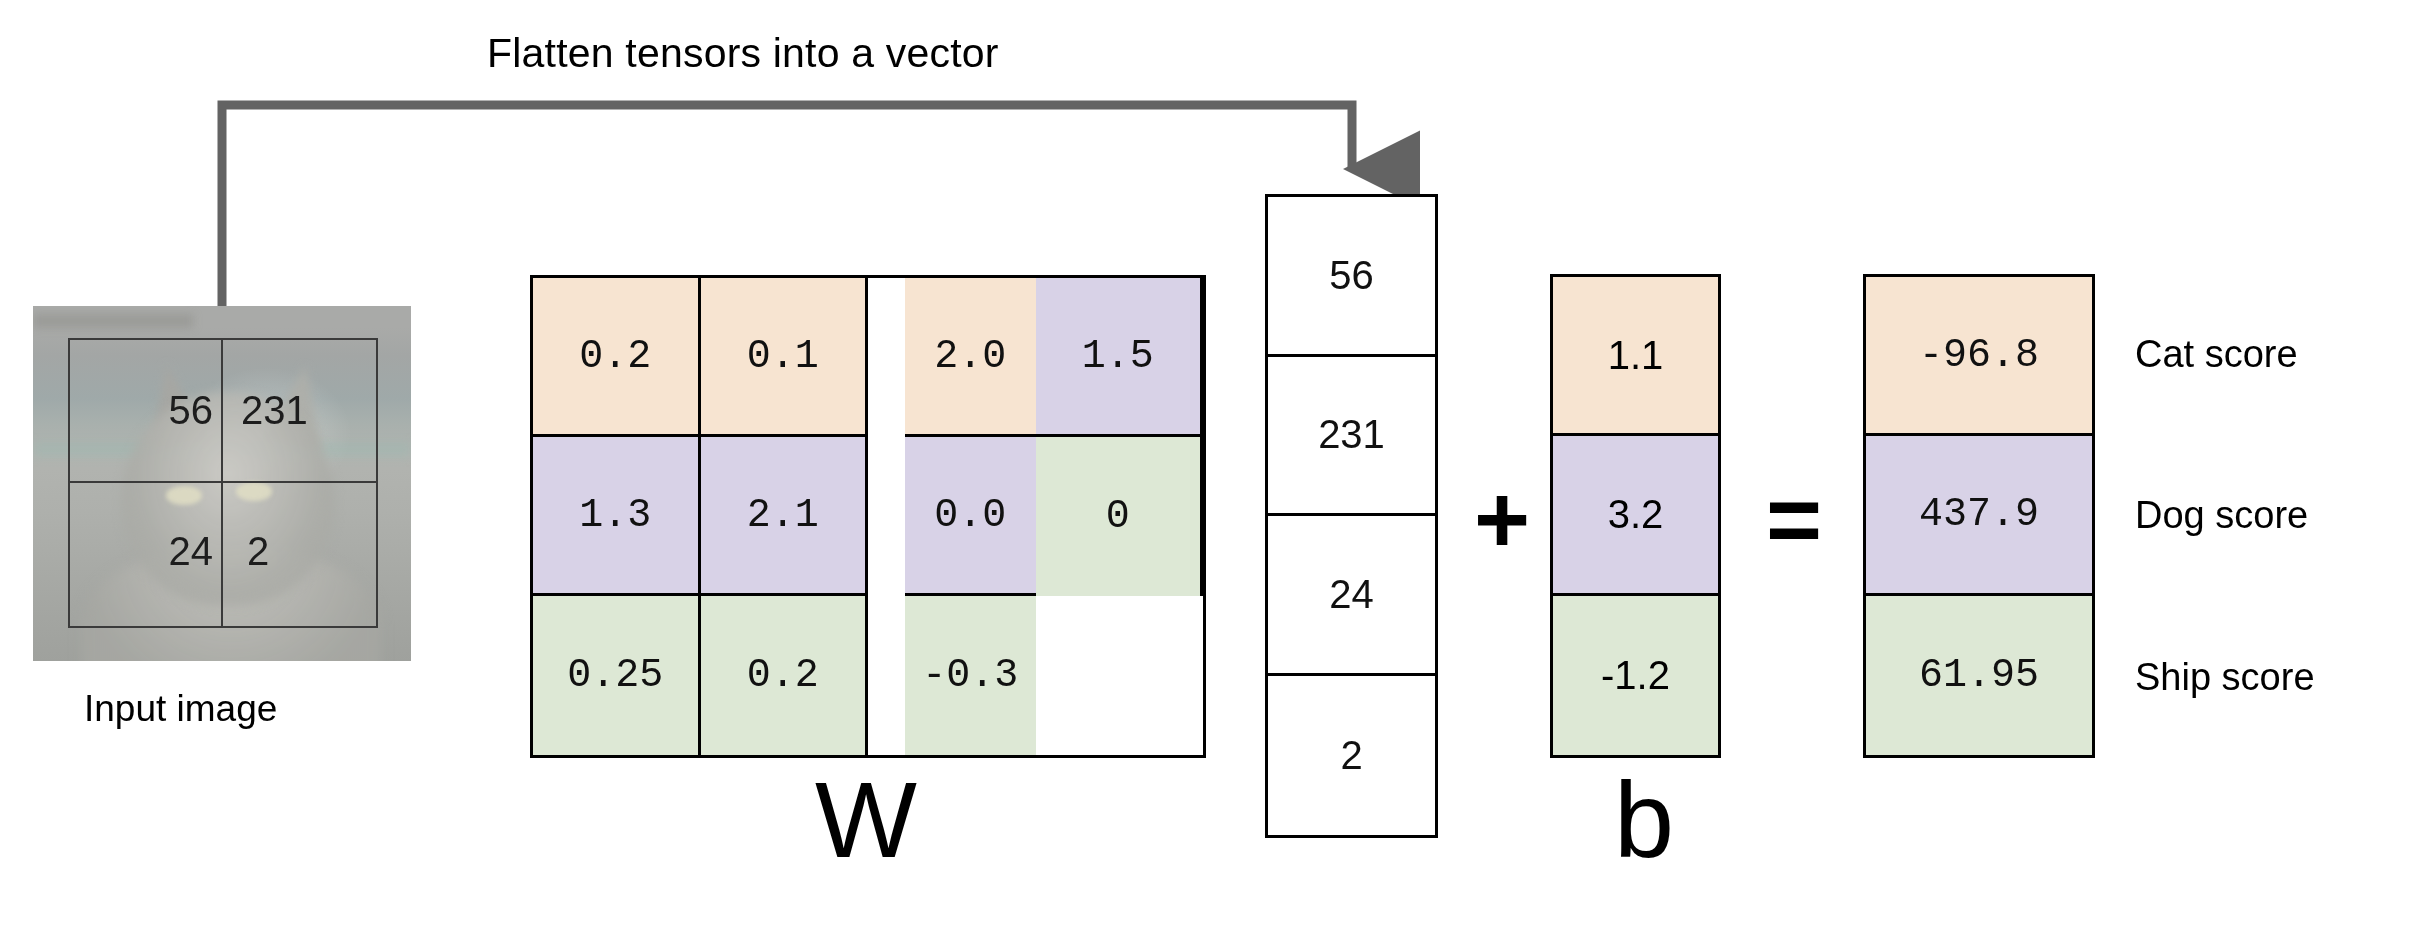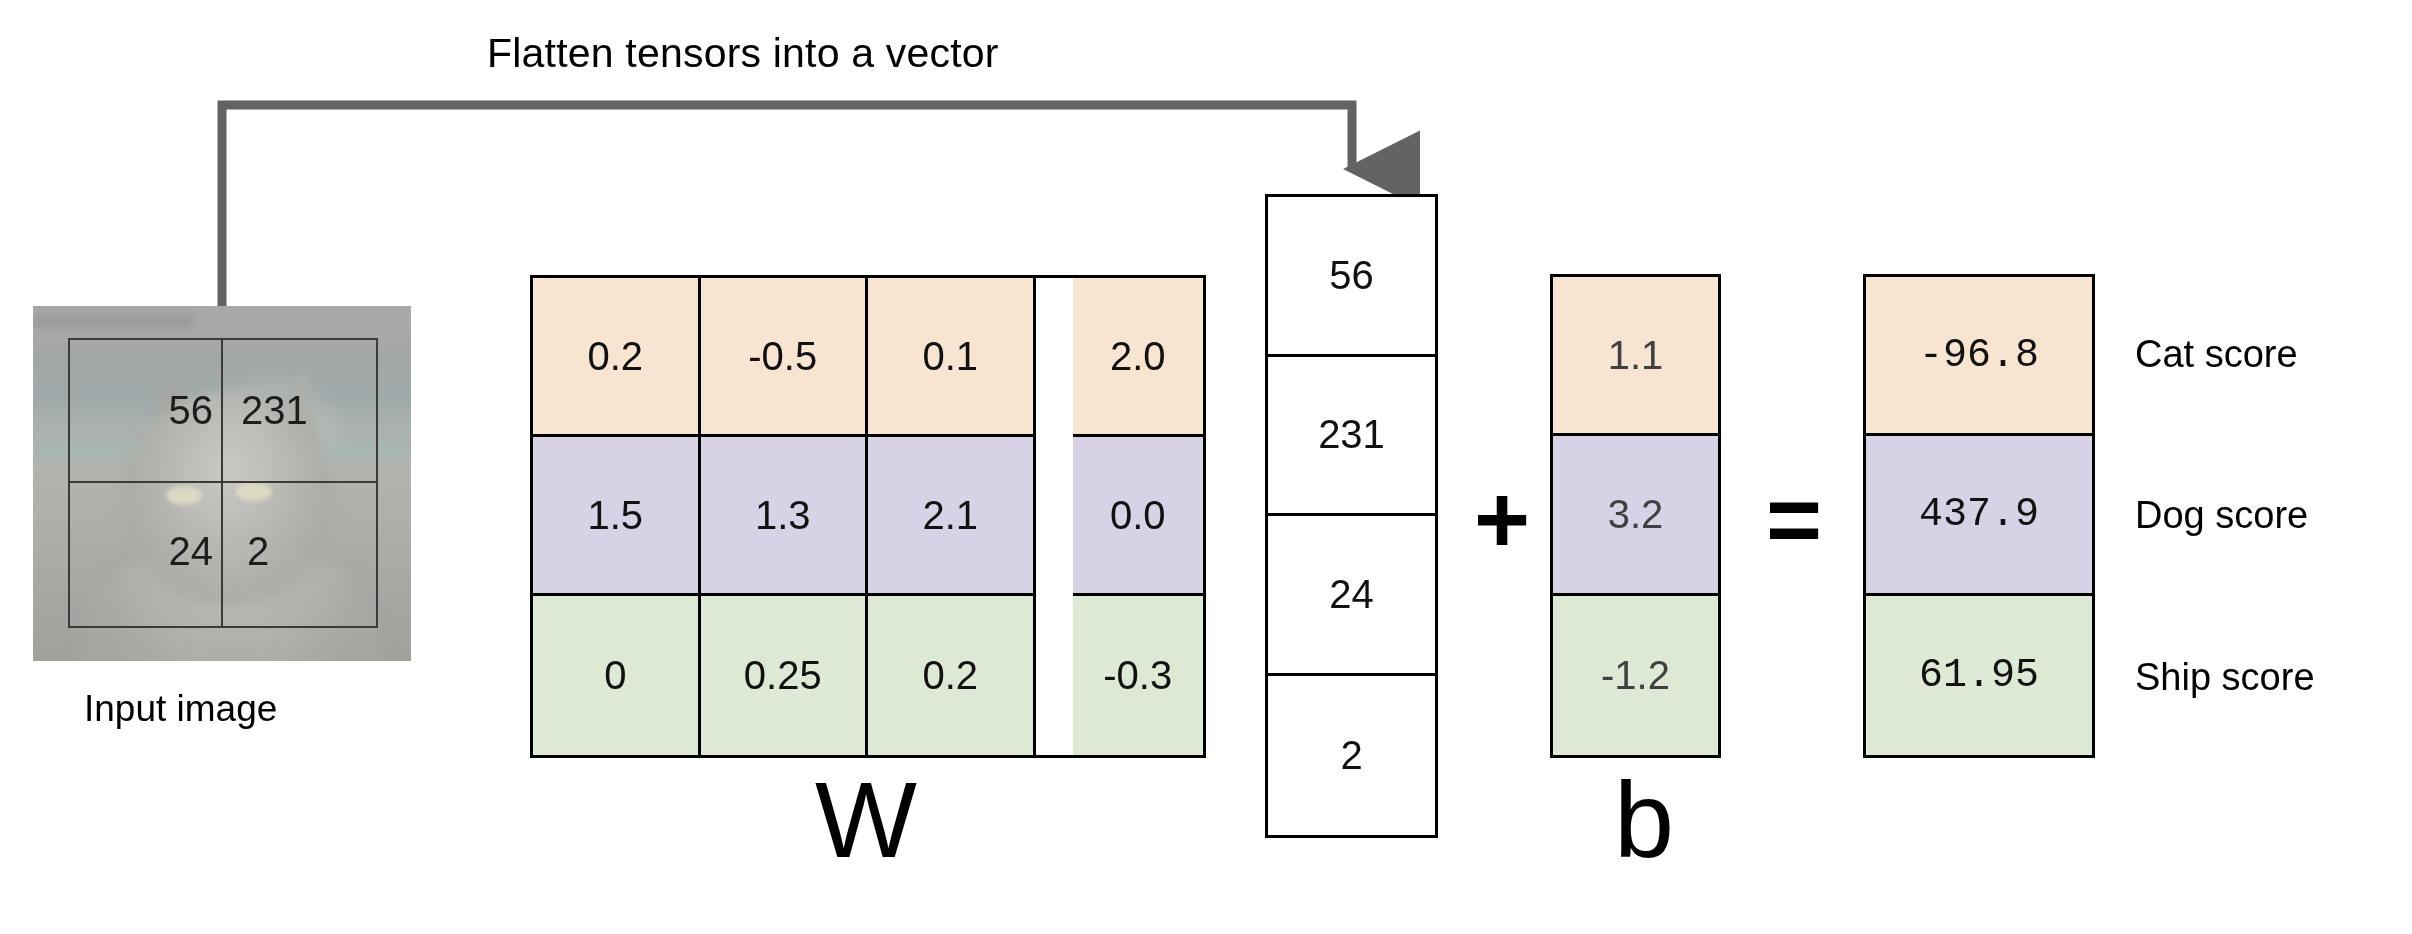--- a/index.html
+++ b/index.html
@@ -165,20 +165,21 @@
   }
   .w-matrix .wcell{
     border-right:3px solid #000;
     border-bottom:3px solid #000;
     box-sizing:border-box;
     display:flex;
     align-items:center;
     justify-content:center;
     font-size:40px;
     color:#111;
+    font-family:Liberation Mono, monospace;
   }
   .w-matrix .wcell.lastcol{border-right:none;margin-left:37px;}
   .w-matrix .wcell.lastrow{border-bottom:none;}
   .row-cat{background:#f7e4d1;}
   .row-dog{background:#d8d2e7;}
   .row-ship{background:#dde8d5;}
 
   .w-label{
     position:absolute;
     left:815px; top:766px;
@@ -230,21 +231,21 @@
     display:grid;
     grid-template-rows:repeat(3,1fr);
   }
   .b-vector .bcell{
     border-bottom:3px solid #000;
     box-sizing:border-box;
     display:flex;
     align-items:center;
     justify-content:center;
     font-size:40px;
-    color:#404040;
+    color:#000000;
   }
   .b-vector .bcell.lastrow{border-bottom:none;}
 
   .b-label{
     position:absolute;
     left:1614px; top:766px;
     font-size:108px;
     line-height:1;
     white-space:nowrap;
   }
@@ -323,21 +324,20 @@
       </div>
       <div class="cell">
         <span class="val">2</span>
       </div>
     </div>
   </div>
   <div class="input-caption">Input image</div>
 
   <div class="w-matrix">
     <div class="wcell row-cat">0.2</div>
-    <div class="wcell row-cat">-0.5</div>
     <div class="wcell row-cat">0.1</div>
     <div class="wcell row-cat lastcol">2.0</div>
 
     <div class="wcell row-dog">1.5</div>
     <div class="wcell row-dog">1.3</div>
     <div class="wcell row-dog">2.1</div>
     <div class="wcell row-dog lastcol">0.0</div>
 
     <div class="wcell row-ship lastrow">0</div>
     <div class="wcell row-ship lastrow">0.25</div>

